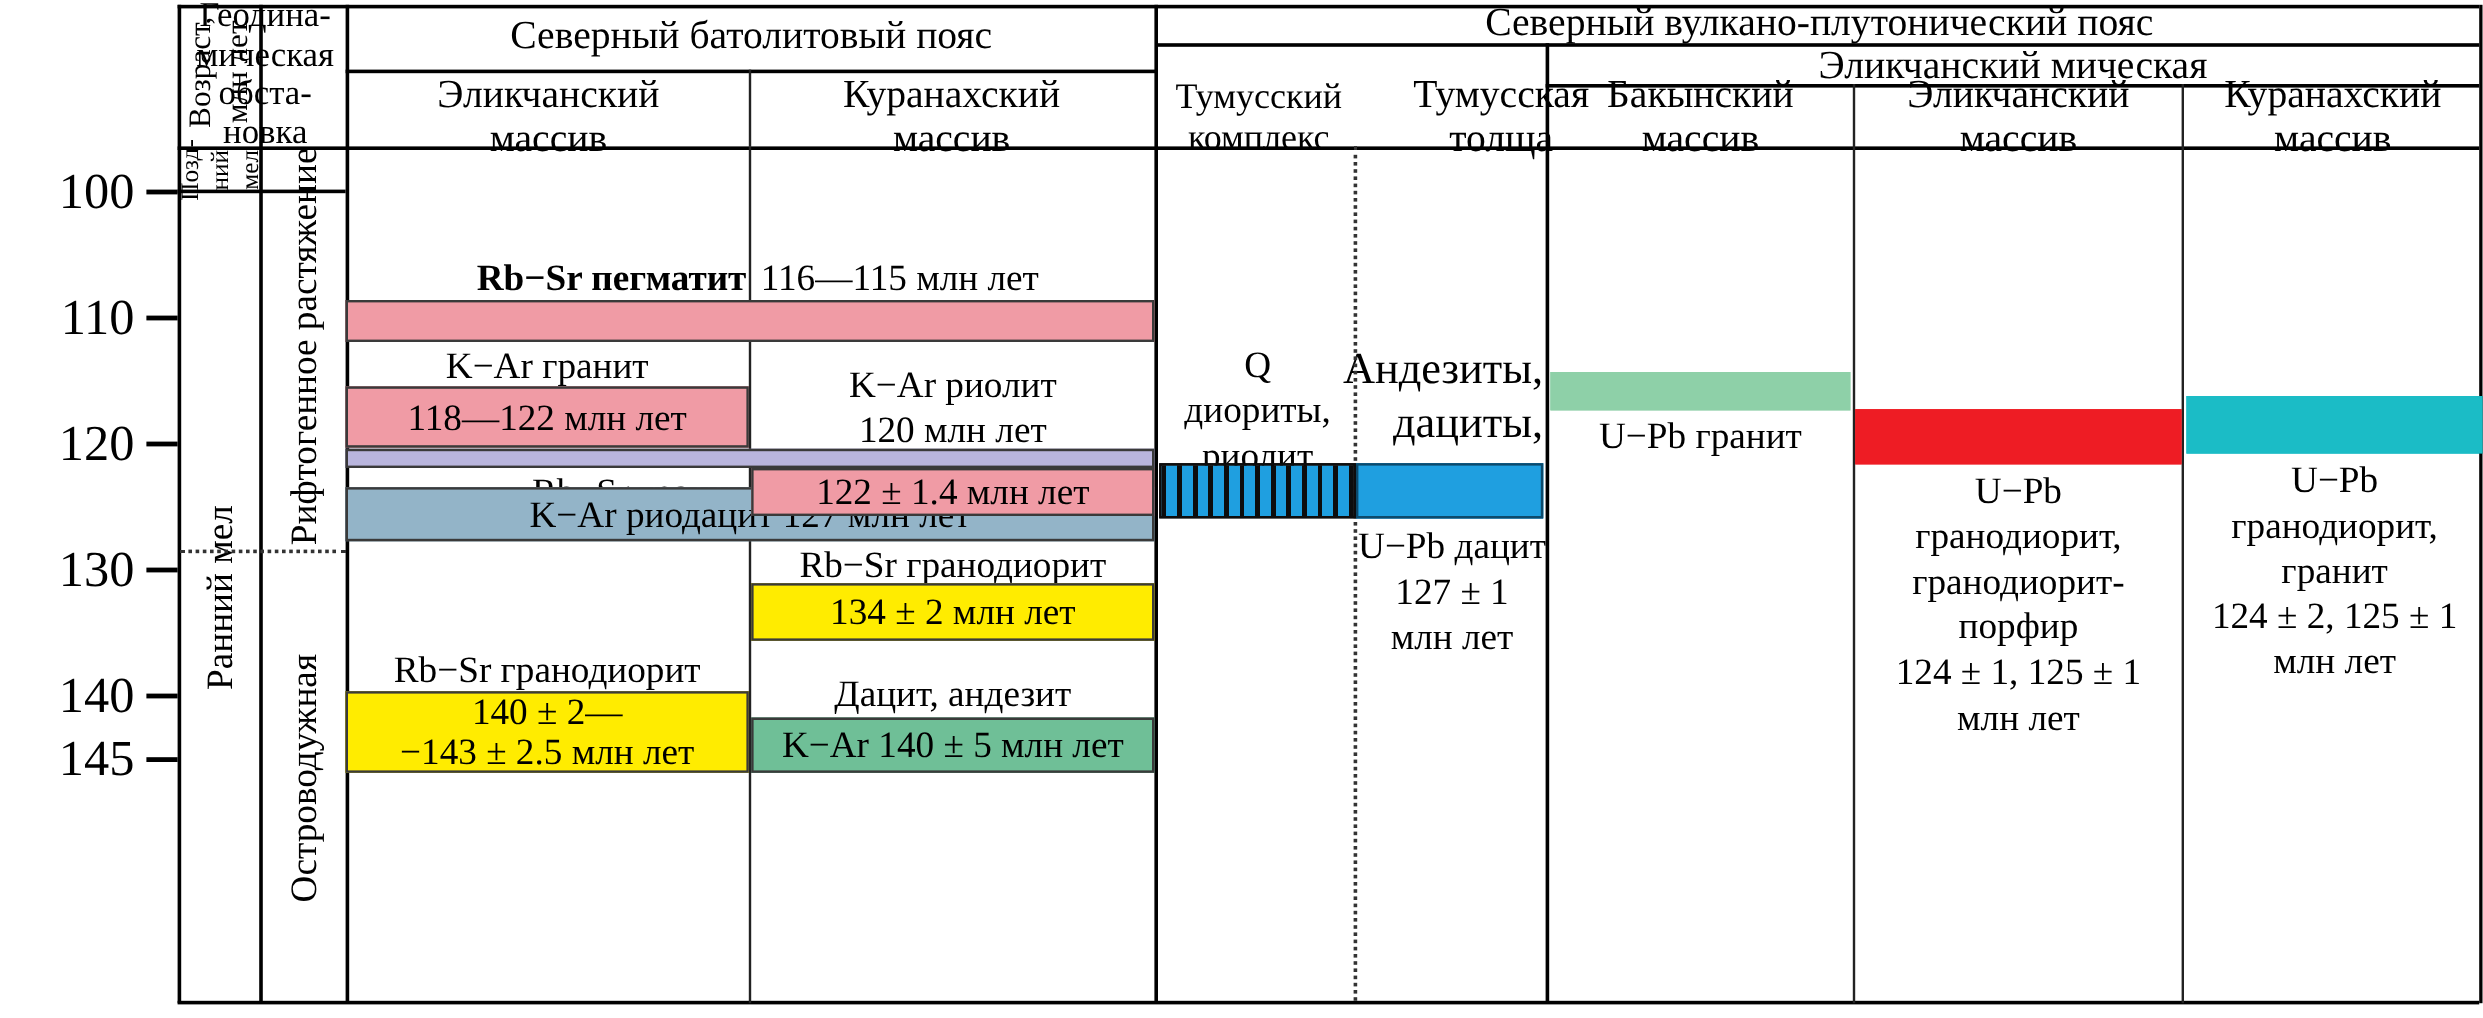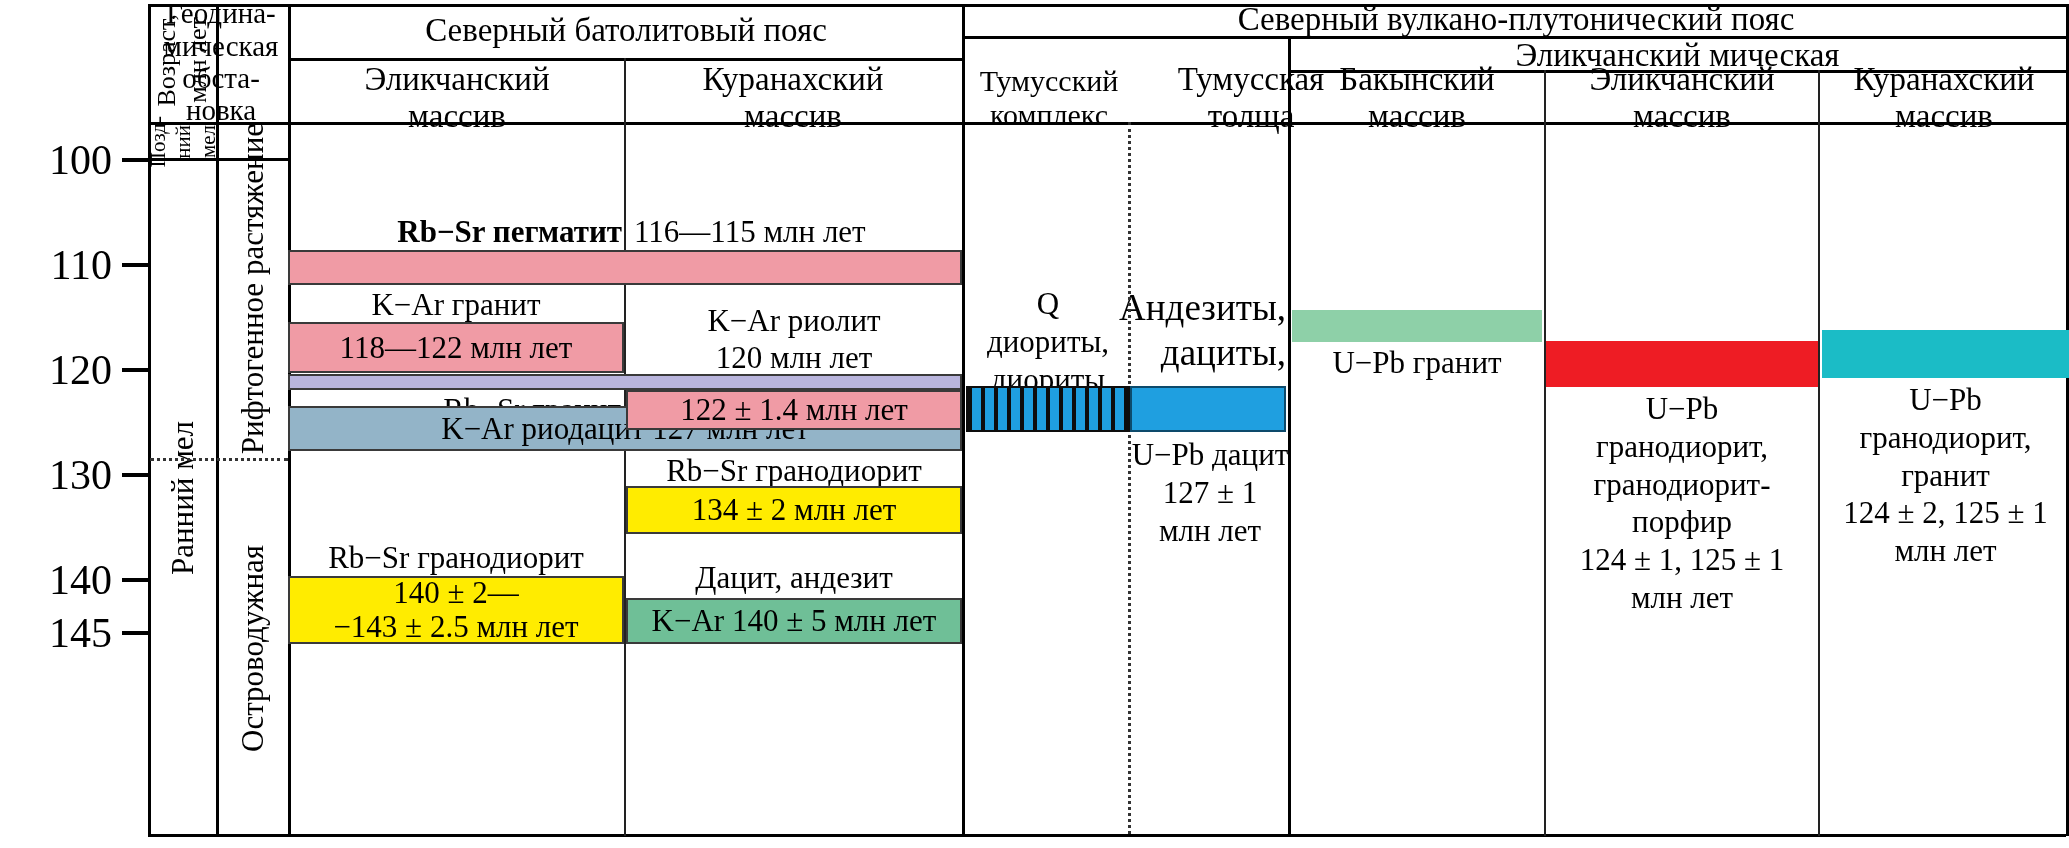--- a/index.html
+++ b/index.html
@@ -198,21 +198,21 @@
   <div class="lab" style="left:626px;top:452px;width:336px;height:38px;">Rb−Sr гранодиорит</div>
 
   <div class="lab" style="left:288px;top:538px;width:336px;height:40px;">Rb−Sr гранодиорит</div>
 
   <div class="lab" style="left:626px;top:558px;width:336px;height:40px;">Дацит, андезит</div>
 
   <div style="position:absolute;left:966px;top:285px;width:164px;height:110px;display:flex;flex-direction:column;
               align-items:center;justify-content:flex-start;font-size:31px;line-height:1.22;">
     <span>Q</span>
     <span>диориты,</span>
-    <span>диориты</span>
+    <span>риолит</span>
   </div>
 
   <div style="position:absolute;left:1130px;top:285px;width:156px;height:110px;display:flex;flex-direction:column;
               align-items:flex-end;justify-content:flex-start;font-size:37px;line-height:1.22;">
     <span>Андезиты,</span>
     <span>дациты,</span>
     <span>гранит</span>
   </div>
 
   <div style="position:absolute;left:1130px;top:436px;width:160px;height:110px;display:flex;flex-direction:column;

